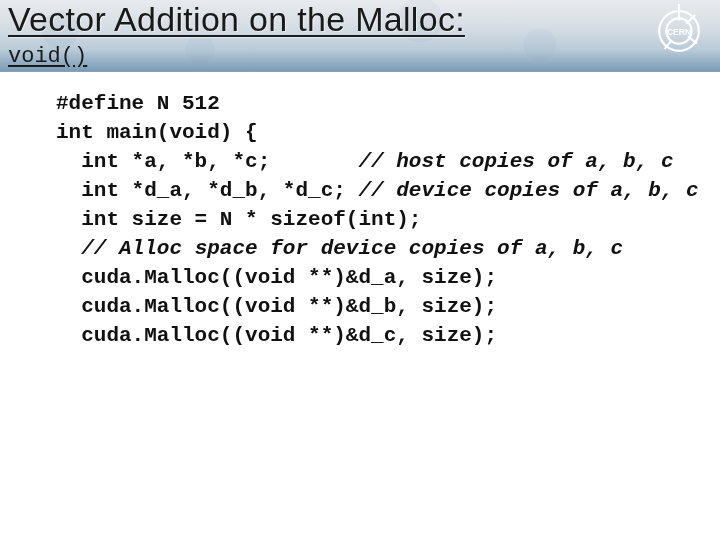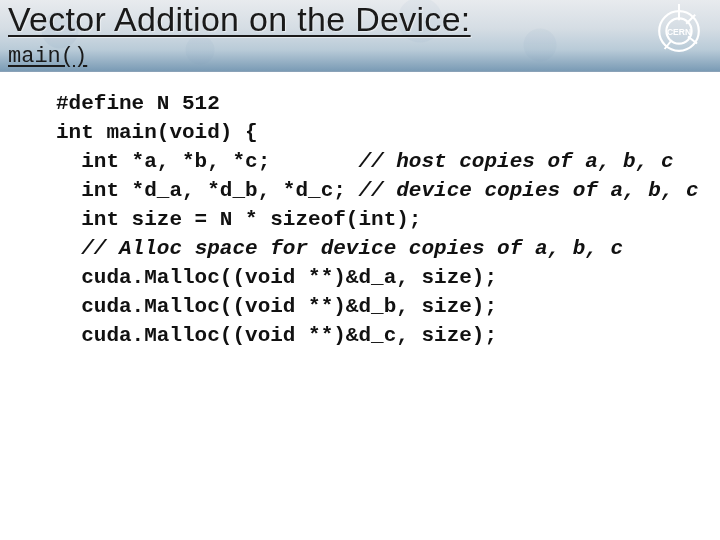--- a/index.html
+++ b/index.html
@@ -71,22 +71,22 @@
   .comment {
     font-style: italic;
     font-weight: bold;
   }
 </style>
 </head>
 <body>
 
 <div class="header">
   <div class="header-pattern"></div>
-  <div class="title">Vector Addition on the Device:</div>
-  <div class="subtitle">main()</div>
+  <div class="title">Vector Addition on the Malloc:</div>
+  <div class="subtitle">void()</div>
   <svg class="logo" viewBox="0 0 60 60">
     <circle cx="30" cy="30" r="22" fill="none" stroke="#ffffff" stroke-width="2.4"></circle>
     <circle cx="30" cy="30" r="14" fill="none" stroke="#ffffff" stroke-width="2.4"></circle>
     <line x1="30" y1="0" x2="30" y2="18" stroke="#ffffff" stroke-width="2.2"></line>
     <line x1="48" y1="12" x2="38" y2="22" stroke="#ffffff" stroke-width="2.2"></line>
     <line x1="14" y1="50" x2="22" y2="40" stroke="#ffffff" stroke-width="2.2"></line>
     <line x1="50" y1="44" x2="40" y2="36" stroke="#ffffff" stroke-width="2.2"></line>
     <text x="30" y="34" text-anchor="middle" font-family="Arial" font-size="9.5" font-weight="bold" fill="#ffffff">CERN</text>
   </svg>
 </div>

